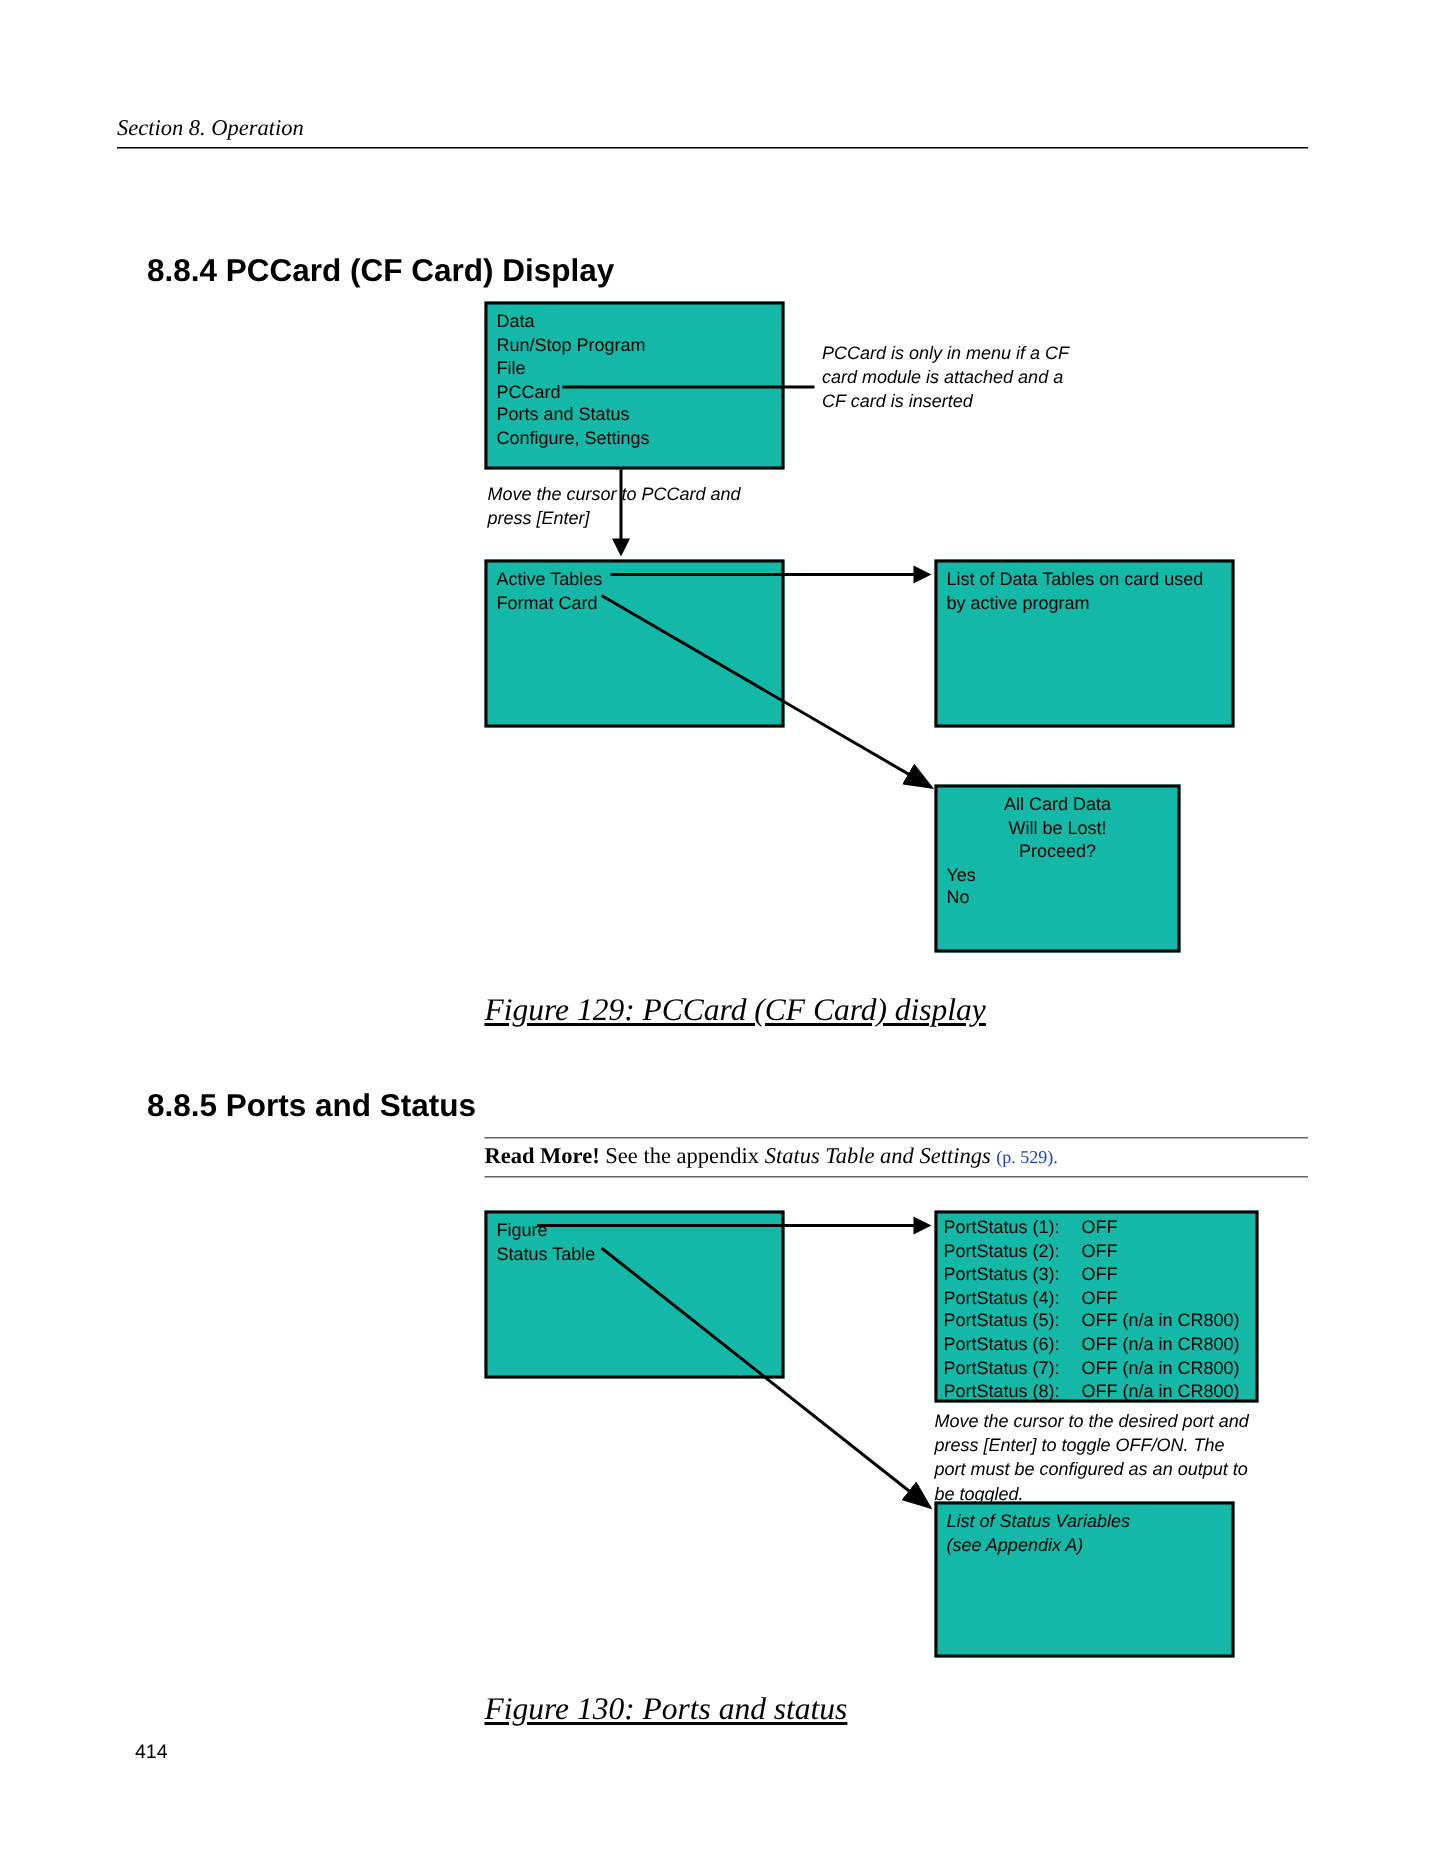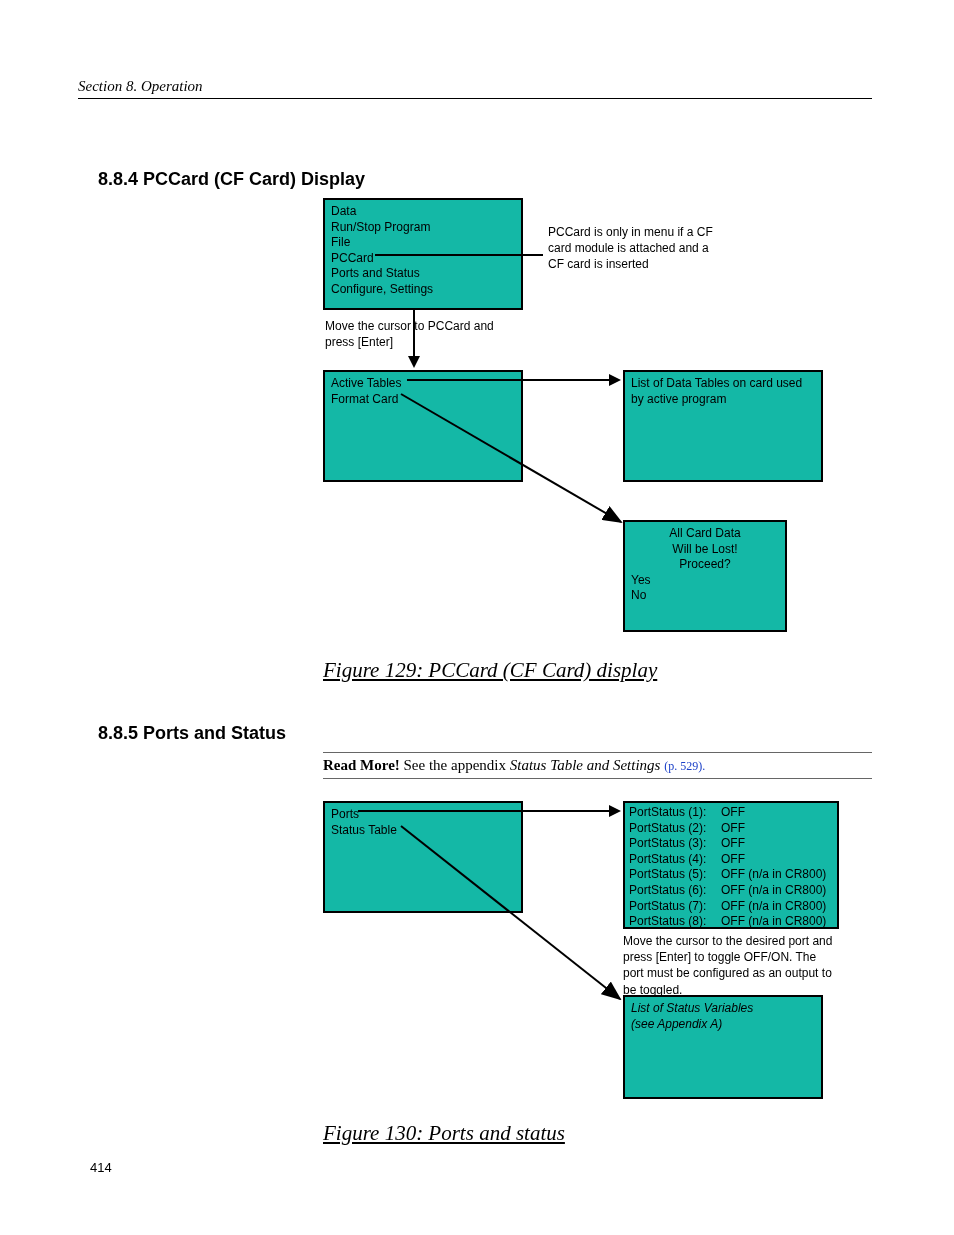--- a/index.html
+++ b/index.html
@@ -19,21 +19,21 @@
   .running-head {
     font-style: italic;
     font-size: 15px;
     border-bottom: 1.5px solid #000;
     padding-bottom: 3px;
     margin-bottom: 70px;
   }
   .section-heading {
     font-family: Arial, Helvetica, sans-serif;
     font-weight: bold;
-    font-size: 18px;
+    font-size: 21px;
     margin: 0 0 8px 20px;
   }
   .figure-caption {
     font-style: italic;
     font-size: 21px;
     margin-left: 245px;
     margin-top: 10px;
     text-decoration: underline;
   }
   .readmore-block {
@@ -65,20 +65,21 @@
     background: #14b8a6;
     font-family: Arial, Helvetica, sans-serif;
     font-size: 12px;
     line-height: 1.3;
     padding: 4px 6px;
     box-sizing: border-box;
   }
   .note-text {
     position: absolute;
     font-family: Arial, Helvetica, sans-serif;
+    font-style: italic;
     font-size: 12px;
     line-height: 1.35;
   }
   .center-text { text-align: center; }
 
   
   .arrow-line {
     position: absolute;
     background: #000;
   }
@@ -166,21 +167,21 @@
 
   <h2 class="section-heading" style="margin-top:40px;">8.8.5 Ports and Status</h2>
 
   <div class="readmore-block">
     <b>Read More!</b><span> See the appendix </span><span class="rm-italic">Status Table and Settings </span><span class="rm-link">(p. 529).</span>
   </div>
 
   <div class="diagram" style="height:310px; margin-top:22px;">
 
     <div class="dbox" style="left:0; top:0; width:200px; height:112px;">
-      <div>Ports</div>
+      <div>Figure</div>
       <div>Status Table</div>
     </div>
 
     <div class="arrow-line" style="left:35px; top:9px; width:253px; height:2px;"></div>
     <div class="arrow-head-right" style="left:286px; top:4px;"></div>
 
     <div class="dbox" style="left:300px; top:0; width:216px; height:128px; padding:2px 4px; font-size:12px; line-height:1.3;">
       <div class="ps-row">
           <span class="ps-label">PortStatus (1):</span>
           <span class="ps-val">OFF</span>

